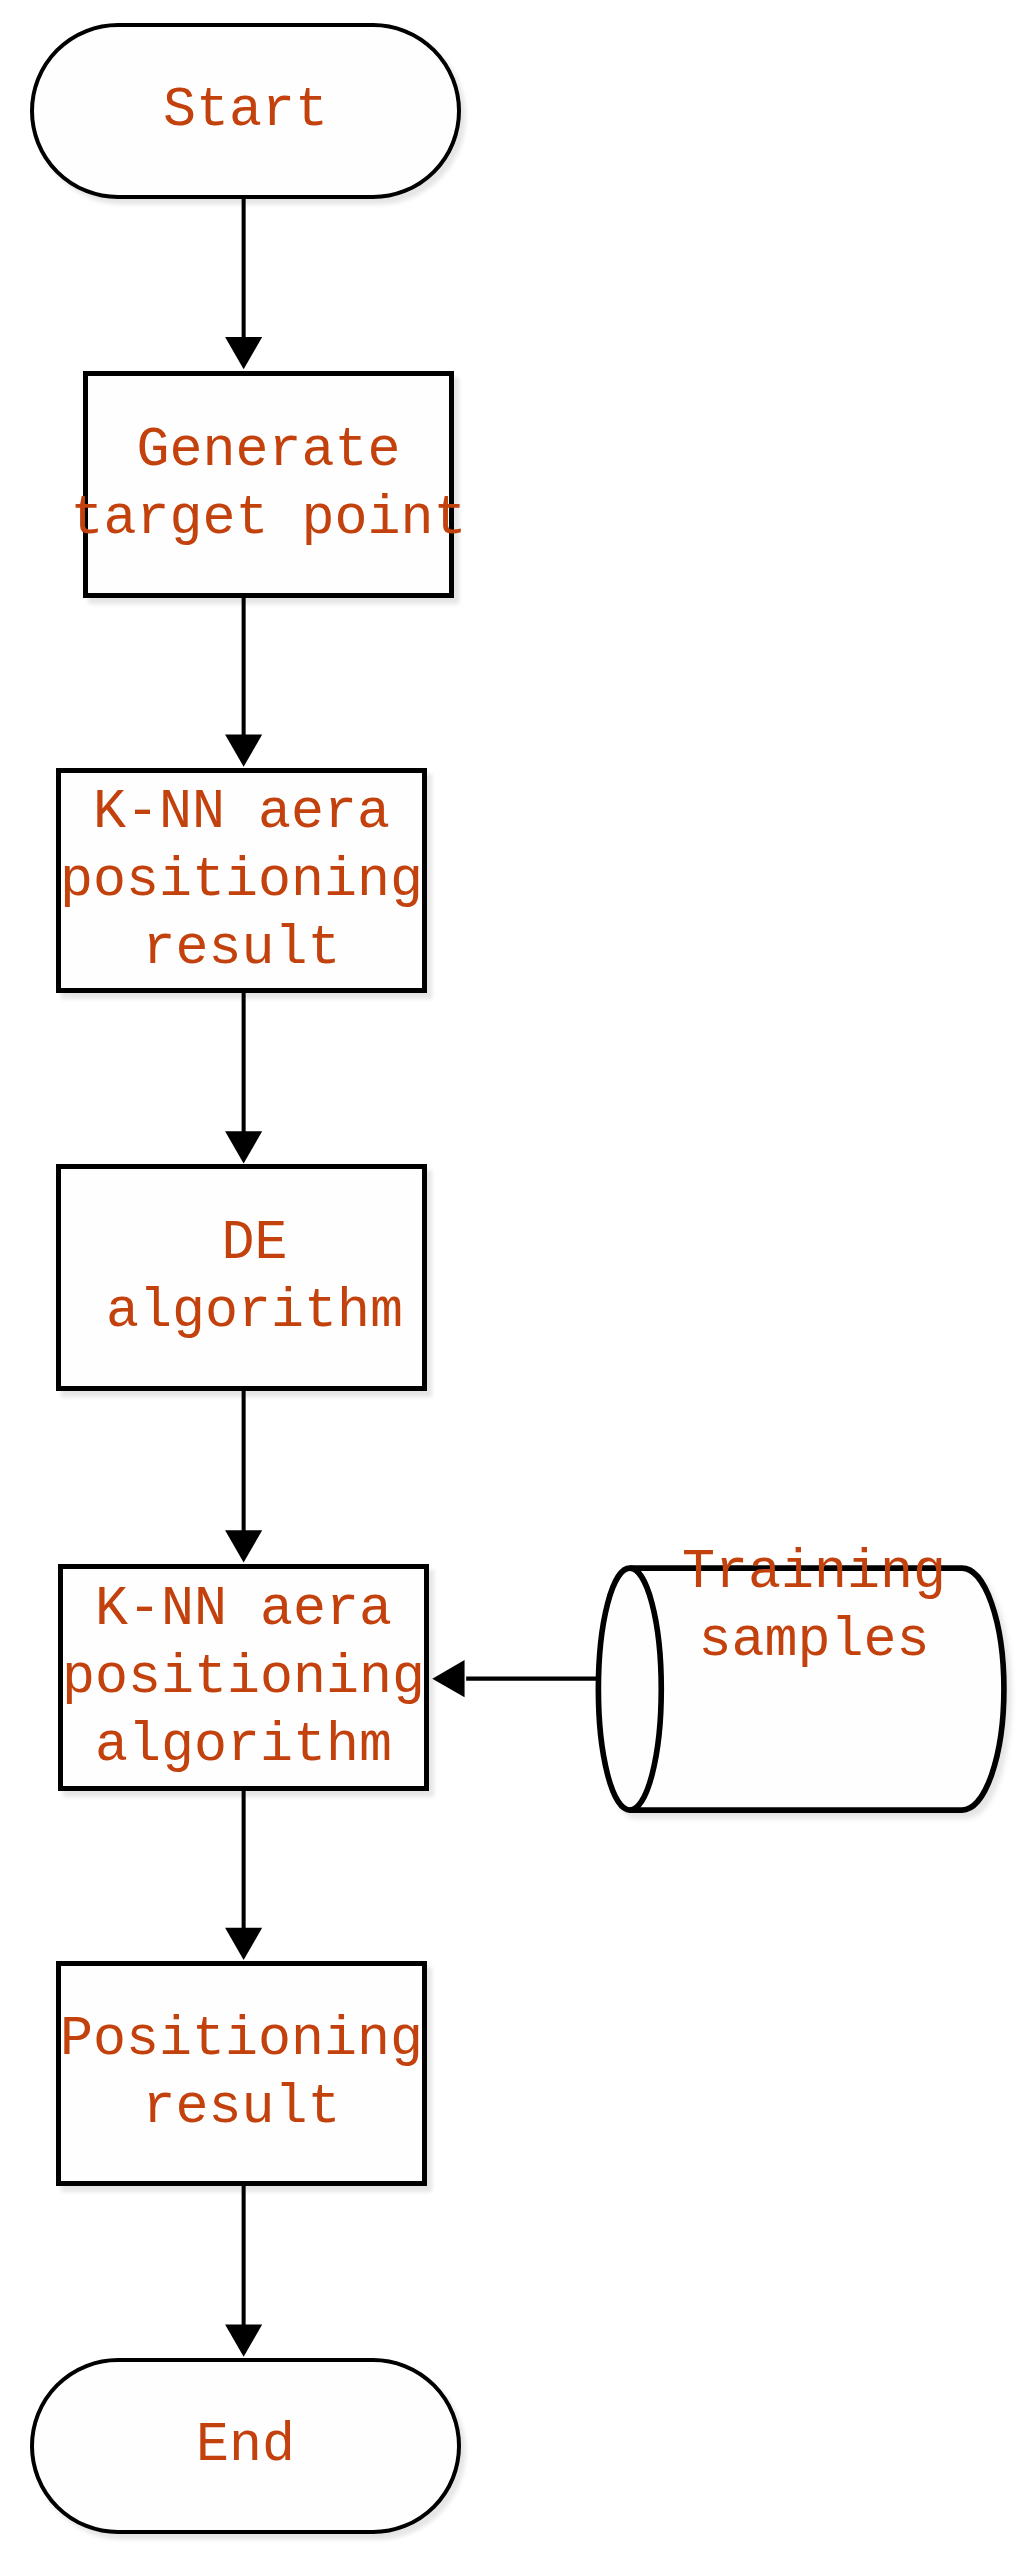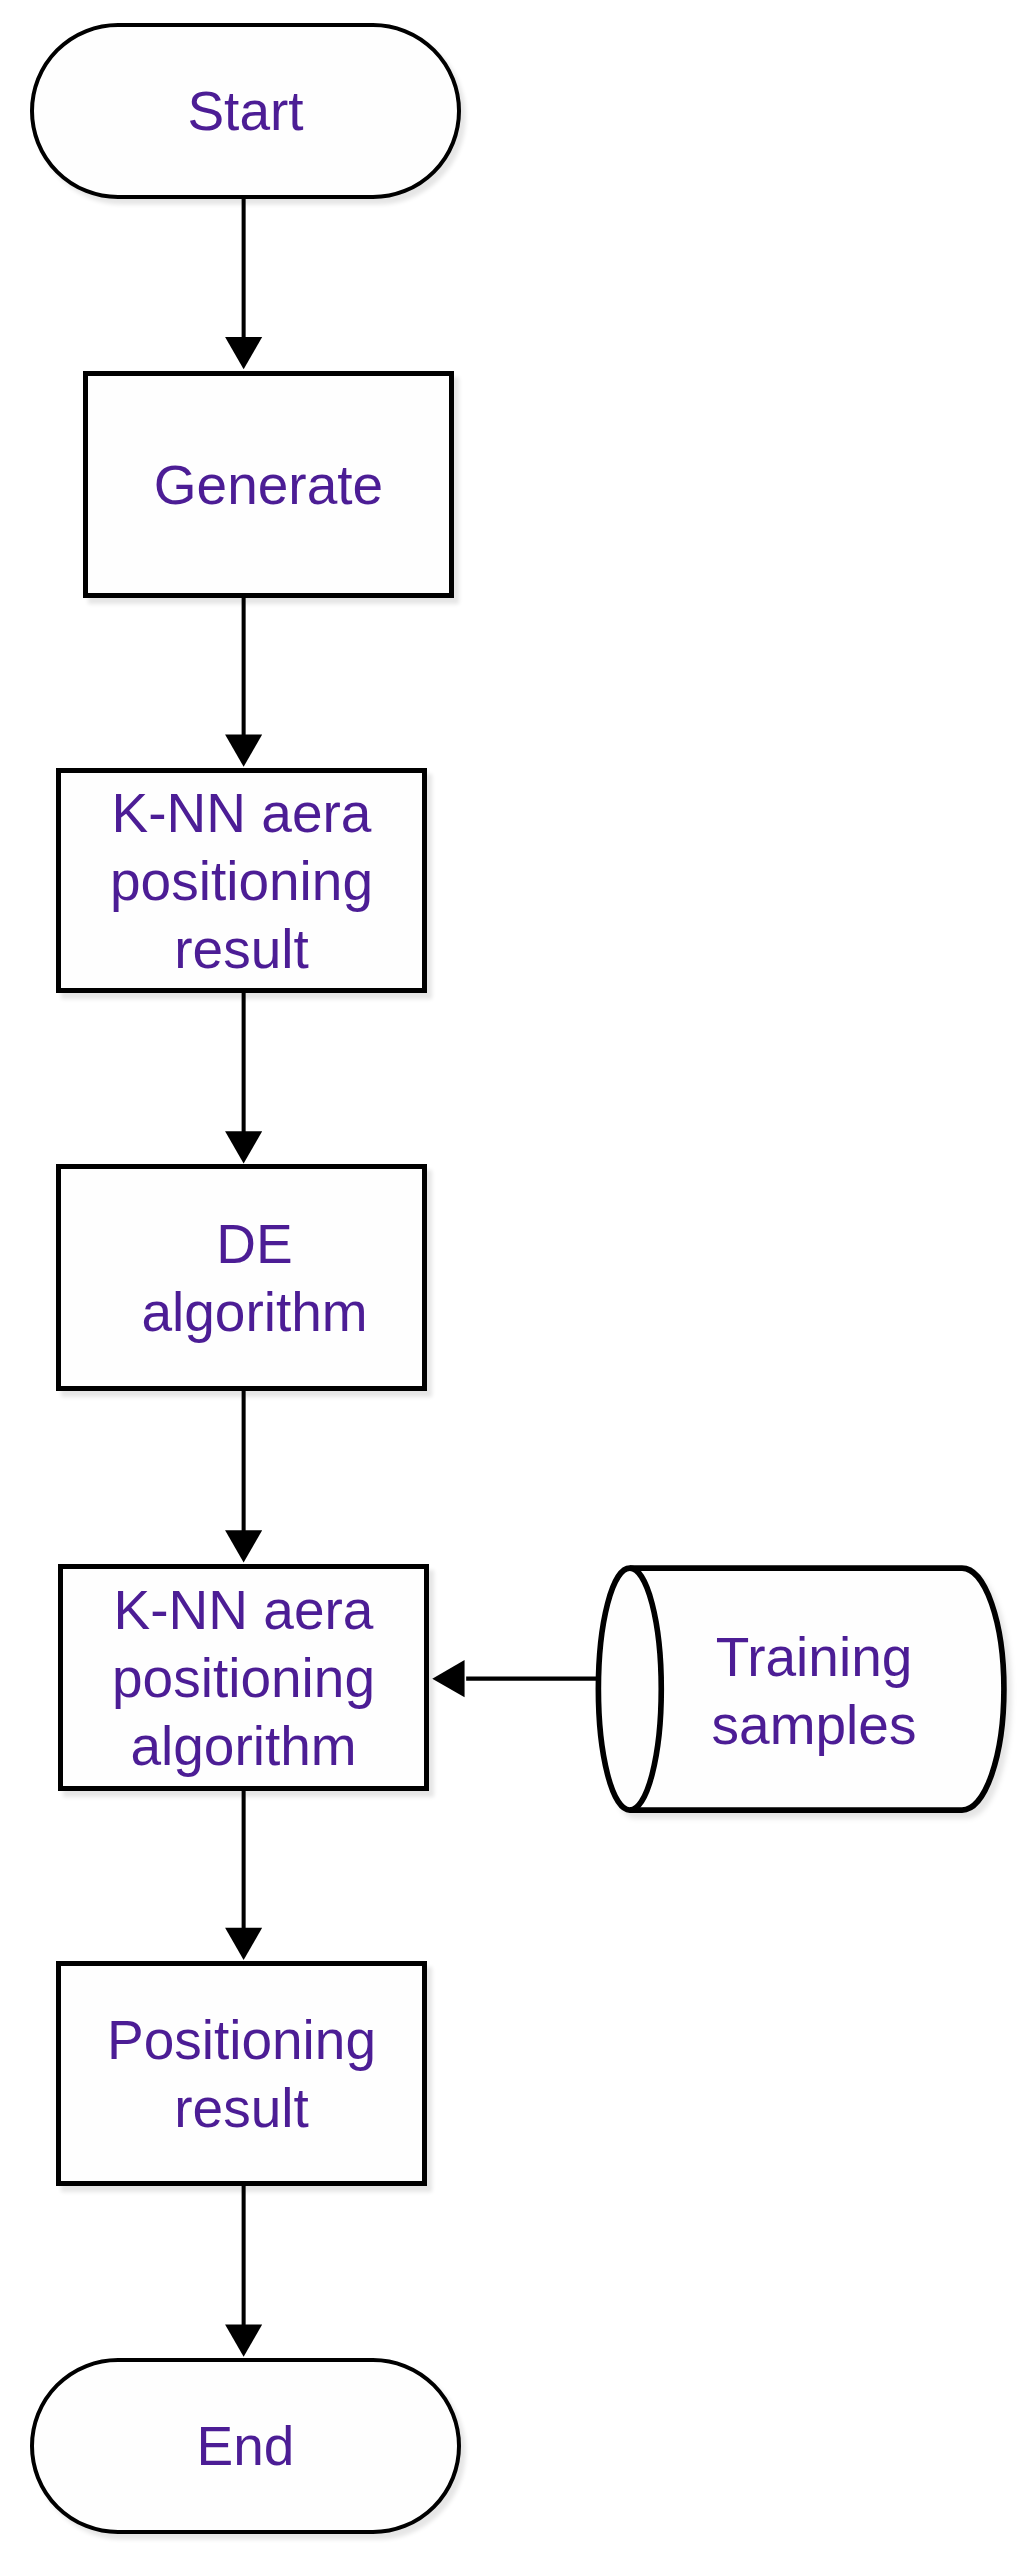--- a/index.html
+++ b/index.html
@@ -1,22 +1,22 @@
 <!DOCTYPE html>
 <html style="font-size:13px"><head>
 <meta charset="utf-8">
 <style>
   html,body{margin:0;padding:0;background:#ffffff;}
   .canvas{
     position:relative;
     width:1021px;
     height:2576px;
     background:#ffffff;
-    font-family:Liberation Sans, sans-serif;
-    color:#4c1d95;
+    font-family:Liberation Mono, monospace;
+    color:#c2410c;
   }
   .arrow-layer{
     position:absolute;
     left:0;top:0;
     width:1021px;height:2576px;
   }
   .node{
     position:absolute;
     box-sizing:border-box;
     display:flex;
@@ -99,40 +99,41 @@
       <path d="M 781 1945 A 39 150 0 0 1 781 2245" fill="none" stroke="#000" stroke-width="7"></path>
     </g>
   </svg>
 
   <div class="node terminator" style="left:30px;top:22.6px;width:431px;height:176px;">
     <span>Start</span>
   </div>
 
   <div class="node process" style="left:56px;top:371px;width:371px;height:227px;margin-left:27px;">
     <span>Generate</span>
+    <span>target point</span>
   </div>
 
   <div class="node process" style="left:56px;top:768px;width:371px;height:225px;">
     <span>K-NN aera</span>
     <span>positioning</span>
     <span>result</span>
   </div>
 
   <div class="node process" style="left:56px;top:1164px;width:371px;height:227px;padding-left:26px;">
     <span>DE</span>
     <span>algorithm</span>
   </div>
 
   <div class="node process" style="left:58px;top:1564px;width:371px;height:227px;">
     <span>K-NN aera</span>
     <span>positioning</span>
     <span>algorithm</span>
   </div>
 
-  <div class="db-label" style="left:665px;top:1580px;width:298px;height:222px;">
+  <div class="db-label" style="left:665px;top:1496px;width:298px;height:222px;">
     <span>Training</span>
     <span>samples</span>
   </div>
 
   <div class="node process" style="left:56px;top:1961px;width:371px;height:225px;">
     <span>Positioning</span>
     <span>result</span>
   </div>
 
   <div class="node terminator" style="left:30px;top:2358px;width:431px;height:176px;align-items:center;">

